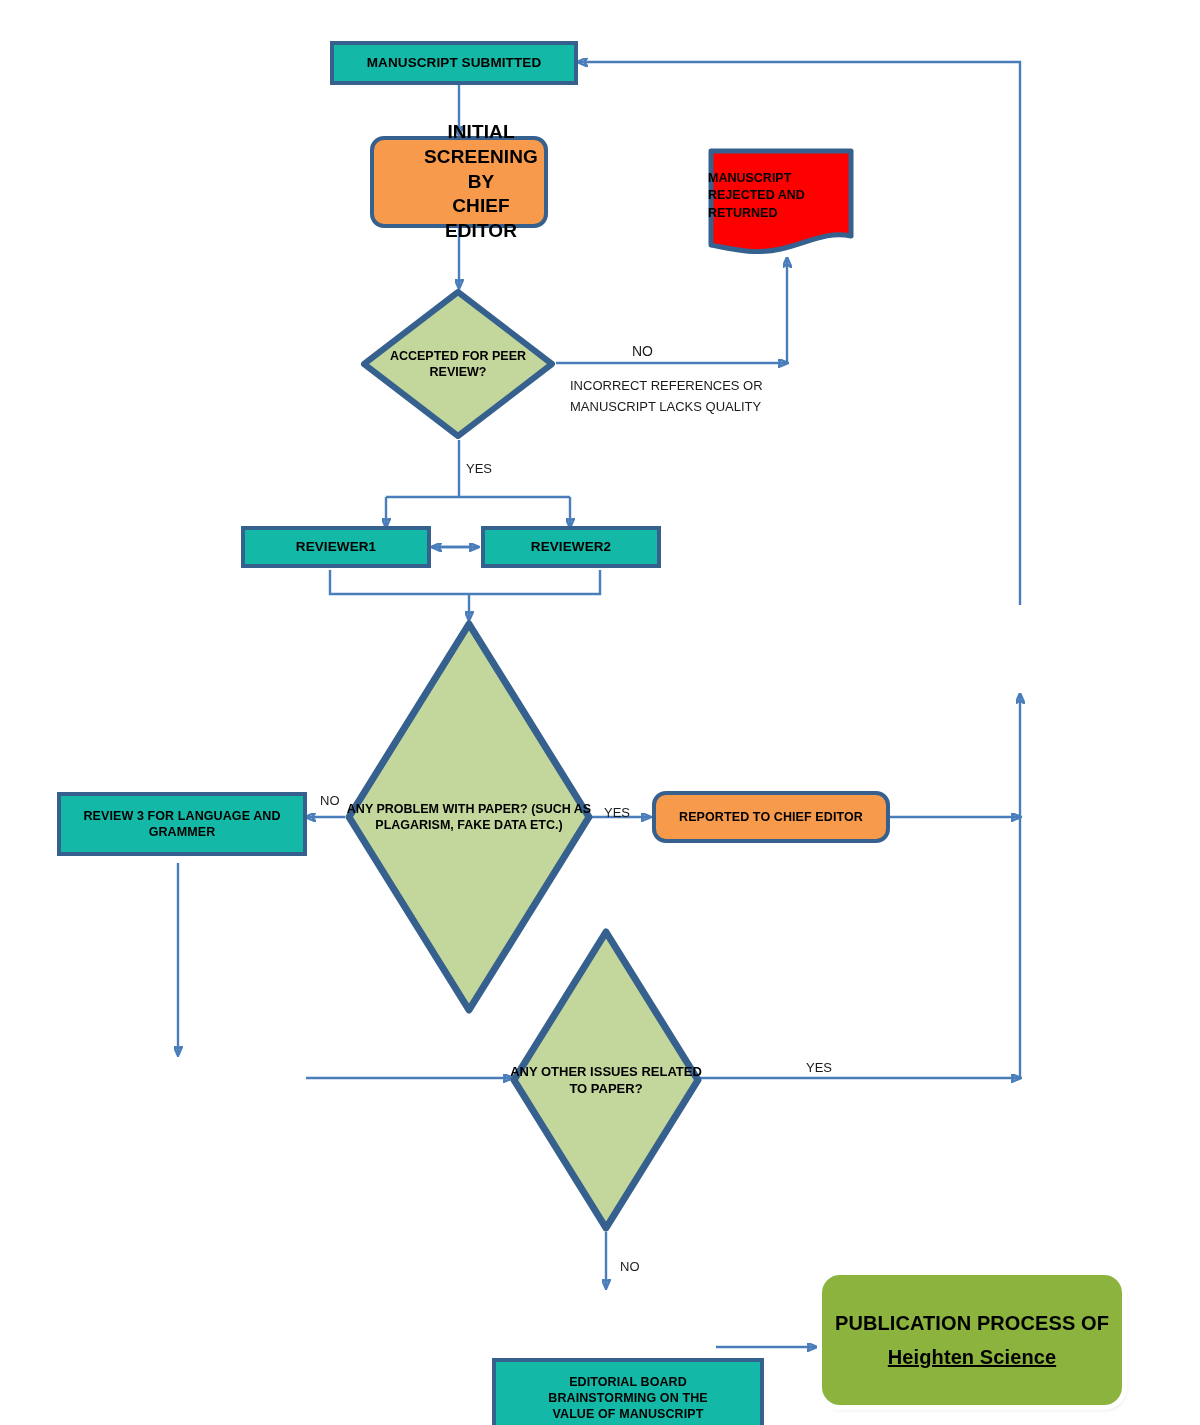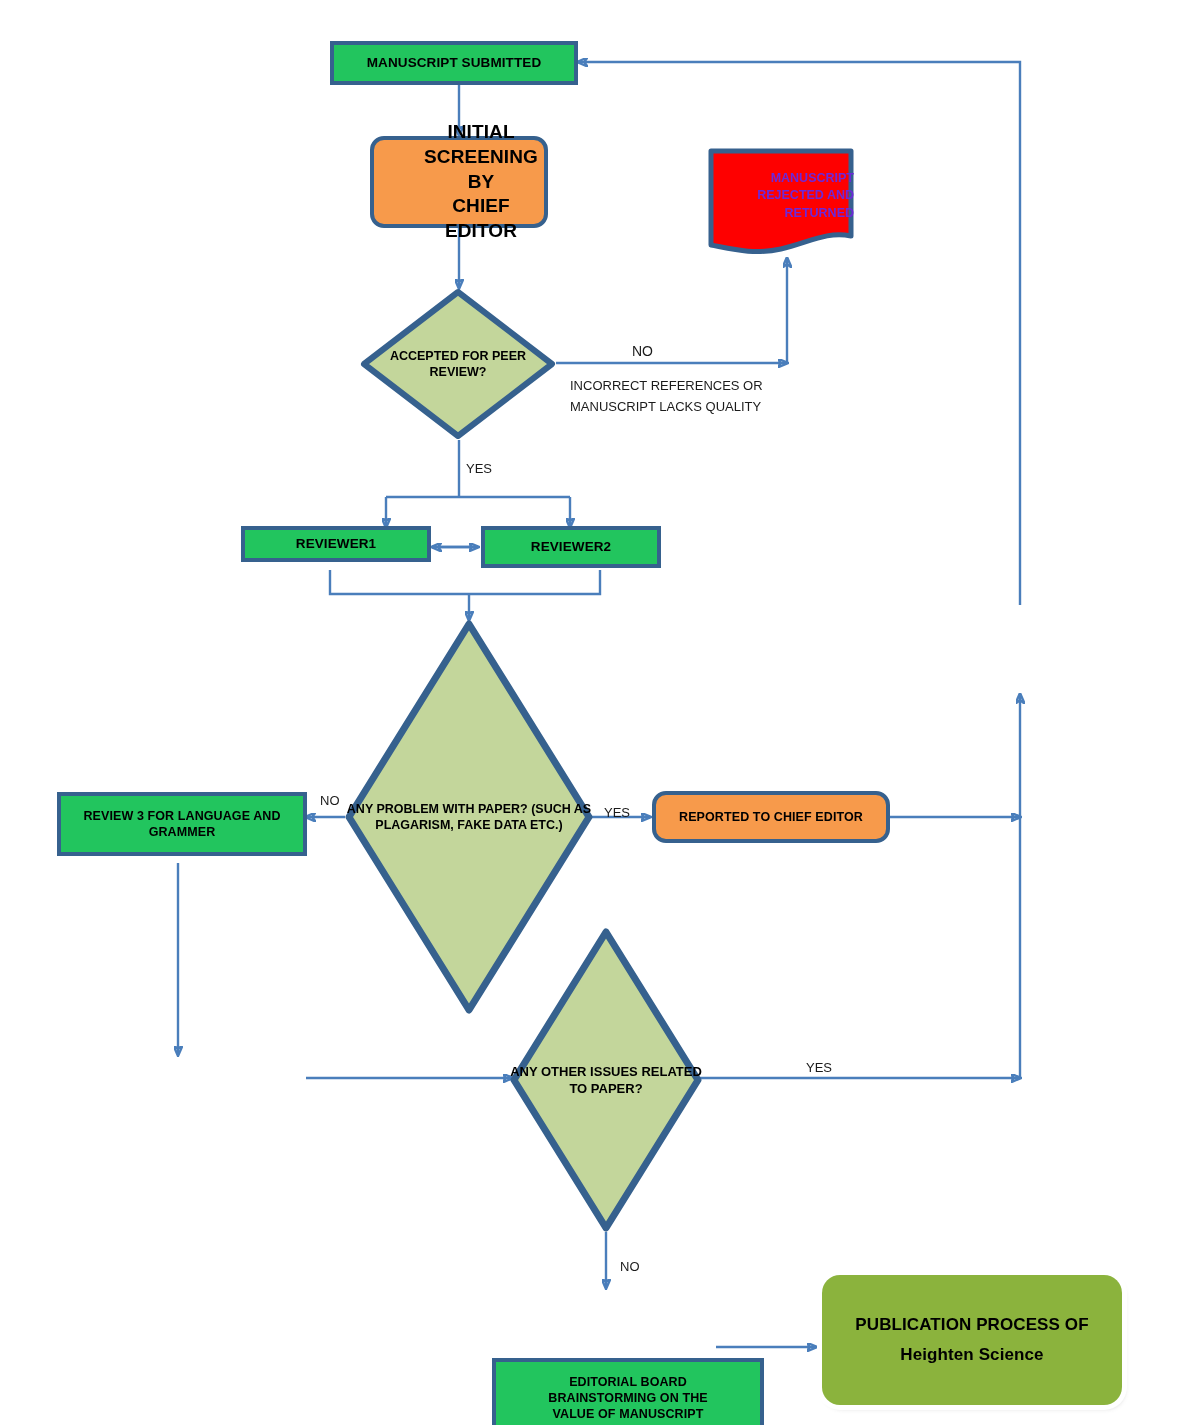--- a/index.html
+++ b/index.html
@@ -3,37 +3,37 @@
 <meta charset="utf-8">
 <style>
   html,body{margin:0;padding:0;background:#ffffff;}
   body{font-family:"Liberation Sans",sans-serif;}
   #stage{position:relative;width:1200px;height:1425px;background:#ffffff;overflow:hidden;}
 
   .node{position:absolute;box-sizing:border-box;display:flex;align-items:center;justify-content:center;text-align:center;}
   .node .txt{display:block;line-height:1.30;letter-spacing:.1px;}
 
   
-  .rect{border:4px solid #36618e;background:#22c55e;color:#000;font-weight:bold;}
+  .rect{border:4px solid #36618e;background:#14b8a6;color:#000;font-weight:bold;}
   .rect.orange{background:#f79a4b;}
   .rect.round{border-radius:14px;}
   .rect.biground{border-radius:18px;background:#8bb33d;border:none;box-shadow:0 0 0 5px #ffffff, 2px 3px 5px rgba(120,120,120,.45);}
 
   
   .diamond{position:absolute;}
   .diamond svg{display:block;overflow:visible;}
   .diamond .dlabel{position:absolute;left:0;top:0;width:100%;height:100%;
       display:flex;align-items:center;justify-content:center;text-align:center;
       font-weight:bold;color:#000;line-height:1.32;}
 
   
   .wave{position:absolute;}
   .wave .wlabel{position:absolute;left:0;top:0;width:100%;height:100%;
-      display:flex;align-items:center;justify-content:center;text-align:right;
-      font-weight:bold;color:#6d28d9;line-height:1.40;padding-bottom:14px;box-sizing:border-box;}
+      display:flex;align-items:center;justify-content:center;text-align:left;
+      font-weight:bold;color:#000000;line-height:1.40;padding-bottom:14px;box-sizing:border-box;}
 
   
   #wires{position:absolute;left:0;top:0;width:1200px;height:1425px;}
   #wires line,#wires path,#wires polyline{stroke:#4a7ebb;stroke-width:2.4;fill:none;}
 
   .edgelabel{position:absolute;color:#1b1b1b;font-weight:normal;white-space:nowrap;}
   sup{font-size:.62em;vertical-align:super;line-height:0;}
 </style>
 </head>
 <body>
@@ -117,21 +117,21 @@
     </svg>
     <div class="dlabel" style="font-size:12.5px;">
       <div>
         <span class="txt">ACCEPTED</span>
         <span class="txt">FOR PEER</span>
         <span class="txt">REVIEW?</span>
       </div>
     </div>
   </div>
 
-  <div class="node rect" style="left:241px;top:526px;width:190px;height:36px;font-size:13.5px;">
+  <div class="node rect" style="left:241px;top:526px;width:190px;height:42px;font-size:13.5px;">
     <span class="txt">REVIEWER1</span>
   </div>
 
   <div class="node rect" style="left:481px;top:526px;width:180px;height:42px;font-size:13.5px;">
     <span class="txt">REVIEWER2</span>
   </div>
 
   <div class="diamond" style="left:345px;top:620px;width:248px;height:394px;">
     <svg width="248" height="394" viewBox="0 0 248 394">
       <polygon points="124,4 244,197 124,390 4,197" fill="#c3d69b" stroke="#36618e" stroke-width="7" stroke-linejoin="round"></polygon>
@@ -180,24 +180,24 @@
   </div>
 
   <div class="node rect" style="left:476px;top:1358px;width:272px;height:80px;font-size:12.5px;margin-left:16px;">
     <div>
       <span class="txt">EDITORIAL BOARD</span>
       <span class="txt">BRAINSTORMING ON THE</span>
       <span class="txt">VALUE OF MANUSCRIPT</span>
     </div>
   </div>
 
-  <div class="node rect biground" style="left:822px;top:1275px;width:300px;height:130px;font-size:17px;color:#000;">
+  <div class="node rect biground" style="left:822px;top:1275px;width:300px;height:130px;font-size:20px;color:#000;">
     <div>
       <span class="txt" style="font-weight:bold;">PUBLICATION PROCESS OF</span>
-      <span class="txt" style="font-weight:bold;margin-top:8px;display:block;">Heighten Science</span>
+      <span class="txt" style="font-weight:bold;margin-top:8px;display:block;text-decoration:underline;">Heighten Science</span>
     </div>
   </div>
 
   <div class="edgelabel" style="left:632px;top:343px;font-size:14px;">NO</div>
 
   <div class="edgelabel" style="left:570px;top:378px;font-size:13px;">INCORRECT REFERENCES OR</div>
   <div class="edgelabel" style="left:570px;top:399px;font-size:13px;">MANUSCRIPT LACKS QUALITY</div>
 
   <div class="edgelabel" style="left:466px;top:461px;font-size:13px;">YES</div>
 

